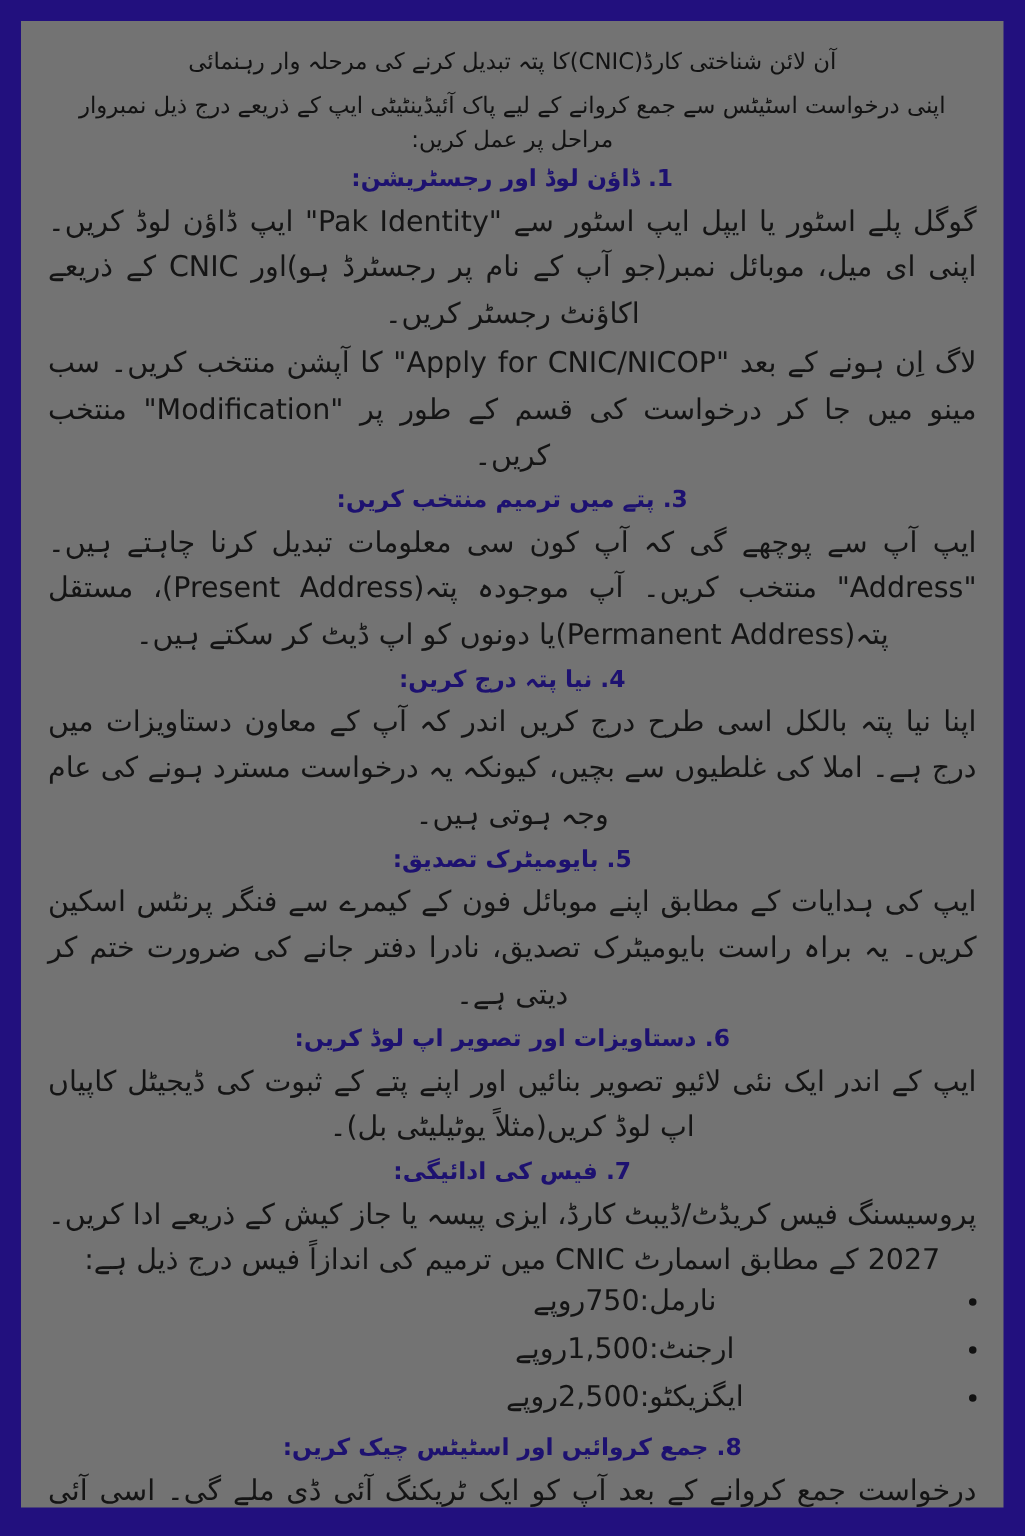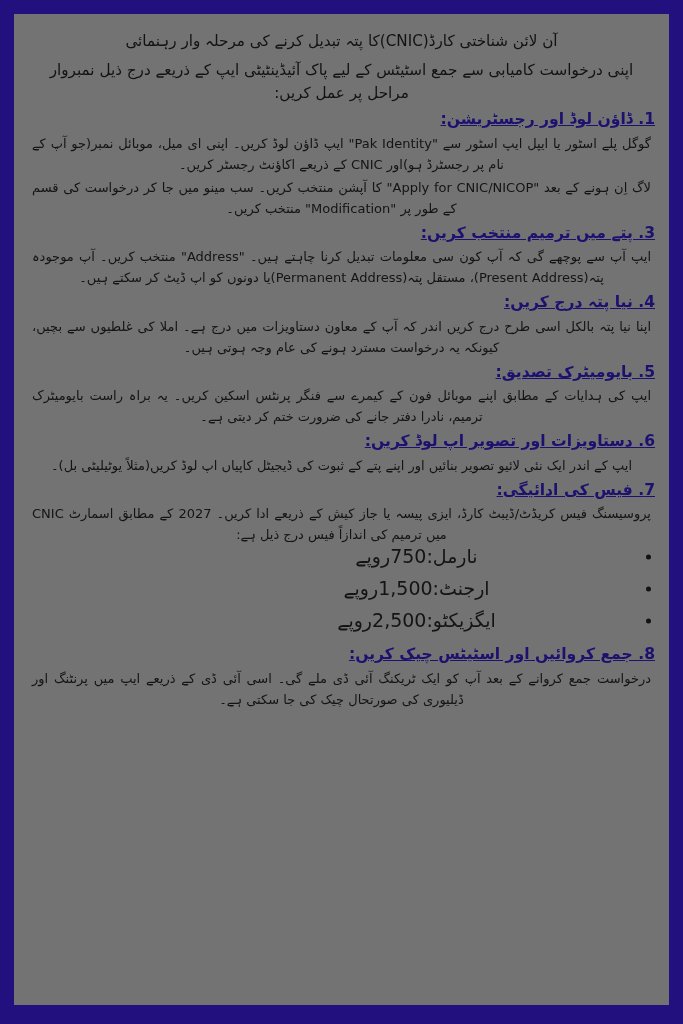--- a/index.html
+++ b/index.html
@@ -49,28 +49,27 @@
 
   .section {
     margin: 0 0 1px 0;
   }
 
   .section-heading {
     color: #1d1170;
     font-size: 15.6px;
     font-weight: 700;
     line-height: 1.5;
-    text-align: right;
+    text-align: center;
     margin: 3px 0 1px 0;
-    text-decoration: underline;
   }
 
   .section-body {
     color: #141414;
-    font-size: 13px;
+    font-size: 19px;
     line-height: 1.62;
     text-align: justify;
     text-align-last: center;
     margin: 0 4px 2px 4px;
     text-justify: inter-word;
   }
 
   
   .fee-list {
     list-style: none;
@@ -105,21 +104,21 @@
     display: inline-block;
   }
 </style>
 </head>
 <body>
 
 <div id="page-frame">
   <div id="sheet">
 
     <div class="doc-title">آن لائن شناختی کارڈ(CNIC)کا پتہ تبدیل کرنے کی مرحلہ وار رہنمائی</div>
-    <div class="doc-title">اپنی درخواست کامیابی سے جمع اسٹیٹس کے لیے پاک آئیڈینٹیٹی ایپ کے ذریعے درج ذیل نمبروار مراحل پر عمل کریں:</div>
+    <div class="doc-title">اپنی درخواست اسٹیٹس سے جمع کروانے کے لیے پاک آئیڈینٹیٹی ایپ کے ذریعے درج ذیل نمبروار مراحل پر عمل کریں:</div>
 
     <div class="section">
       <div class="section-heading">1. ڈاؤن لوڈ اور رجسٹریشن:</div>
       <div class="section-body">گوگل پلے اسٹور یا ایپل ایپ اسٹور سے "Pak Identity" ایپ ڈاؤن لوڈ کریں۔ اپنی ای میل، موبائل نمبر(جو آپ کے نام پر رجسٹرڈ ہو)اور CNIC کے ذریعے اکاؤنٹ رجسٹر کریں۔</div>
     </div>
 
     <div class="section">
       <div class="section-body">لاگ اِن ہونے کے بعد "Apply for CNIC/NICOP" کا آپشن منتخب کریں۔ سب مینو میں جا کر درخواست کی قسم کے طور پر "Modification" منتخب کریں۔</div>
     </div>
 
@@ -128,21 +127,21 @@
       <div class="section-body">ایپ آپ سے پوچھے گی کہ آپ کون سی معلومات تبدیل کرنا چاہتے ہیں۔ "Address" منتخب کریں۔ آپ موجودہ پتہ(Present Address)، مستقل پتہ(Permanent Address)یا دونوں کو اپ ڈیٹ کر سکتے ہیں۔</div>
     </div>
 
     <div class="section">
       <div class="section-heading">4. نیا پتہ درج کریں:</div>
       <div class="section-body">اپنا نیا پتہ بالکل اسی طرح درج کریں اندر کہ آپ کے معاون دستاویزات میں درج ہے۔ املا کی غلطیوں سے بچیں، کیونکہ یہ درخواست مسترد ہونے کی عام وجہ ہوتی ہیں۔</div>
     </div>
 
     <div class="section">
       <div class="section-heading">5. بایومیٹرک تصدیق:</div>
-      <div class="section-body">ایپ کی ہدایات کے مطابق اپنے موبائل فون کے کیمرے سے فنگر پرنٹس اسکین کریں۔ یہ براہ راست بایومیٹرک ترمیم، نادرا دفتر جانے کی ضرورت ختم کر دیتی ہے۔</div>
+      <div class="section-body">ایپ کی ہدایات کے مطابق اپنے موبائل فون کے کیمرے سے فنگر پرنٹس اسکین کریں۔ یہ براہ راست بایومیٹرک تصدیق، نادرا دفتر جانے کی ضرورت ختم کر دیتی ہے۔</div>
     </div>
 
     <div class="section">
       <div class="section-heading">6. دستاویزات اور تصویر اپ لوڈ کریں:</div>
       <div class="section-body">ایپ کے اندر ایک نئی لائیو تصویر بنائیں اور اپنے پتے کے ثبوت کی ڈیجیٹل کاپیاں اپ لوڈ کریں(مثلاً یوٹیلیٹی بل)۔</div>
     </div>
 
     <div class="section">
       <div class="section-heading">7. فیس کی ادائیگی:</div>
       <div class="section-body">پروسیسنگ فیس کریڈٹ/ڈیبٹ کارڈ، ایزی پیسہ یا جاز کیش کے ذریعے ادا کریں۔ 2027 کے مطابق اسمارٹ CNIC میں ترمیم کی اندازاً فیس درج ذیل ہے:</div>

